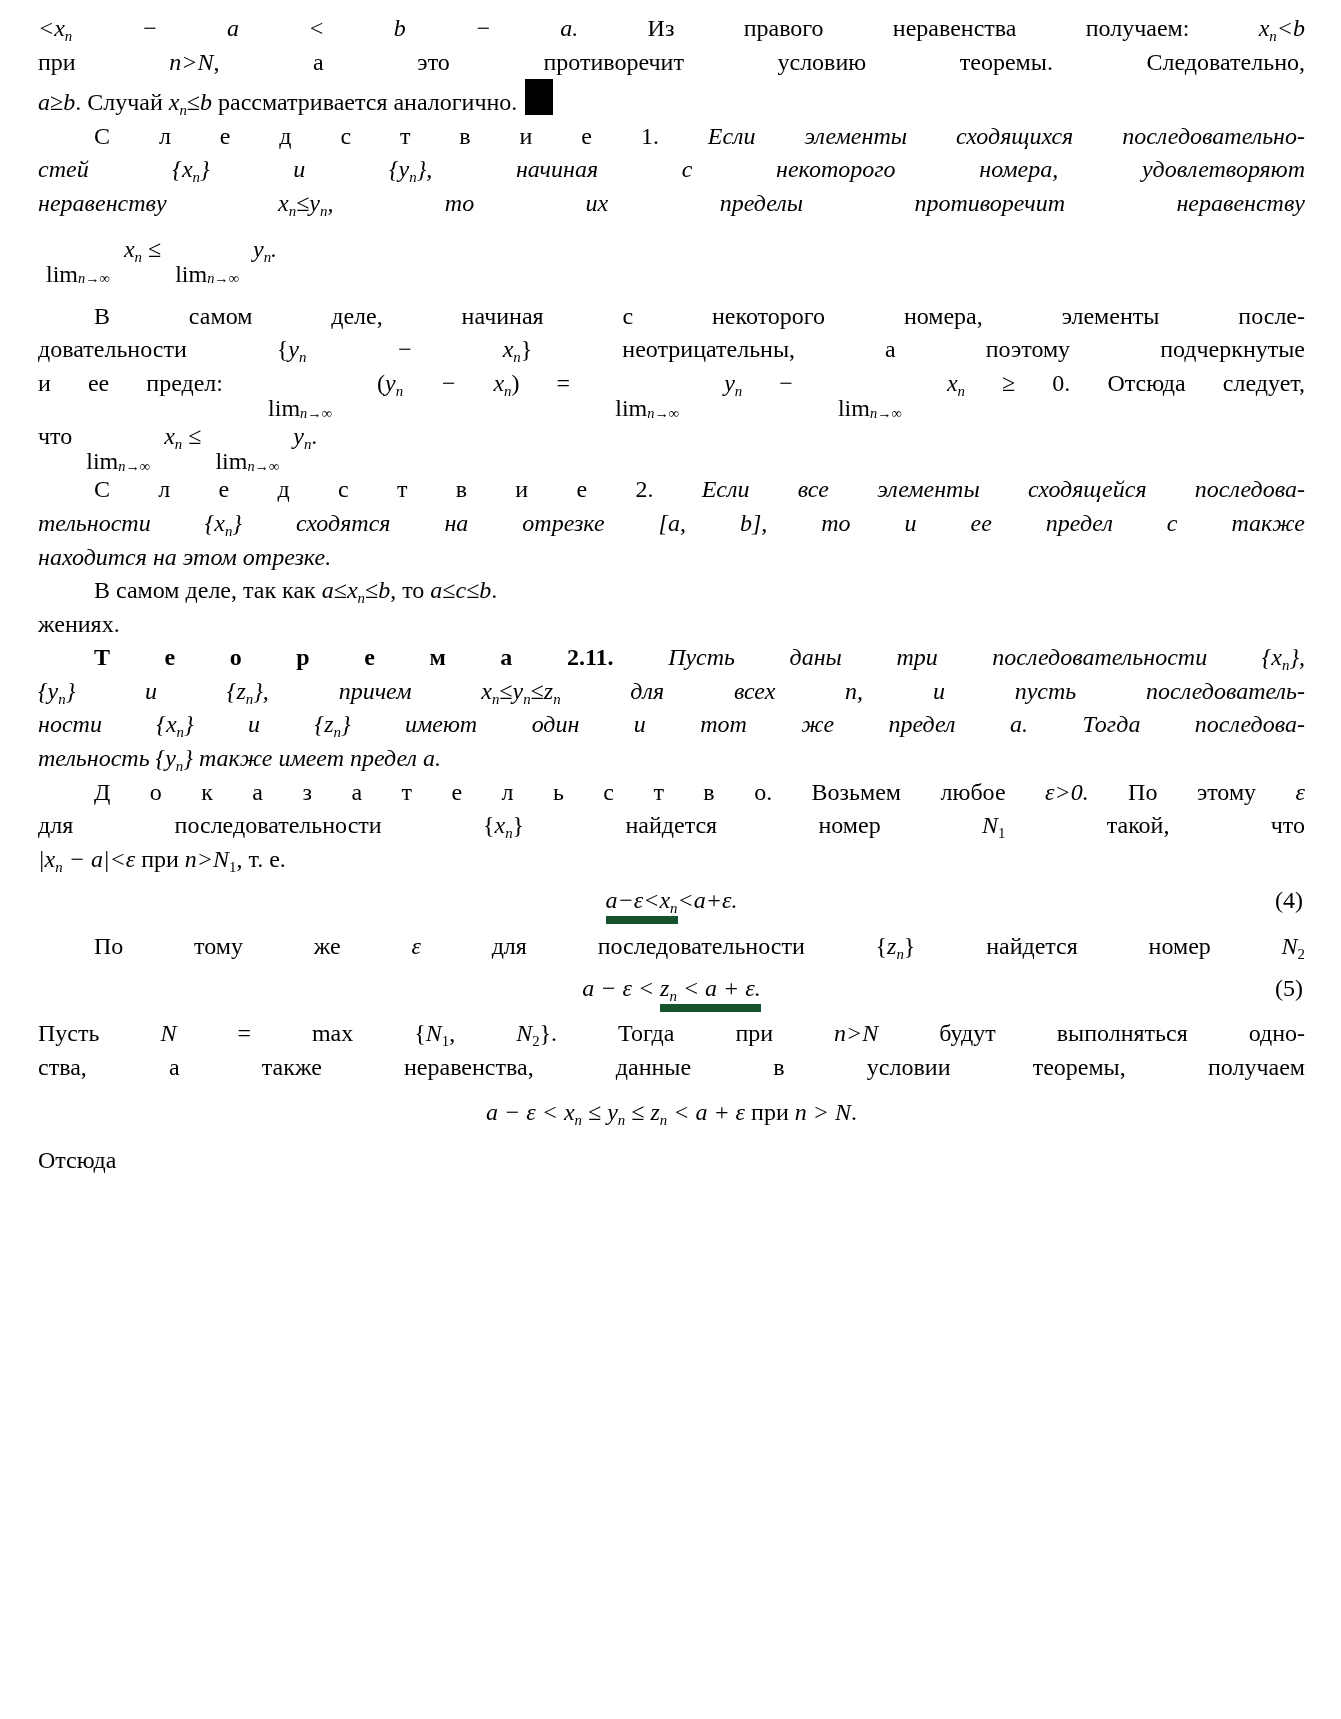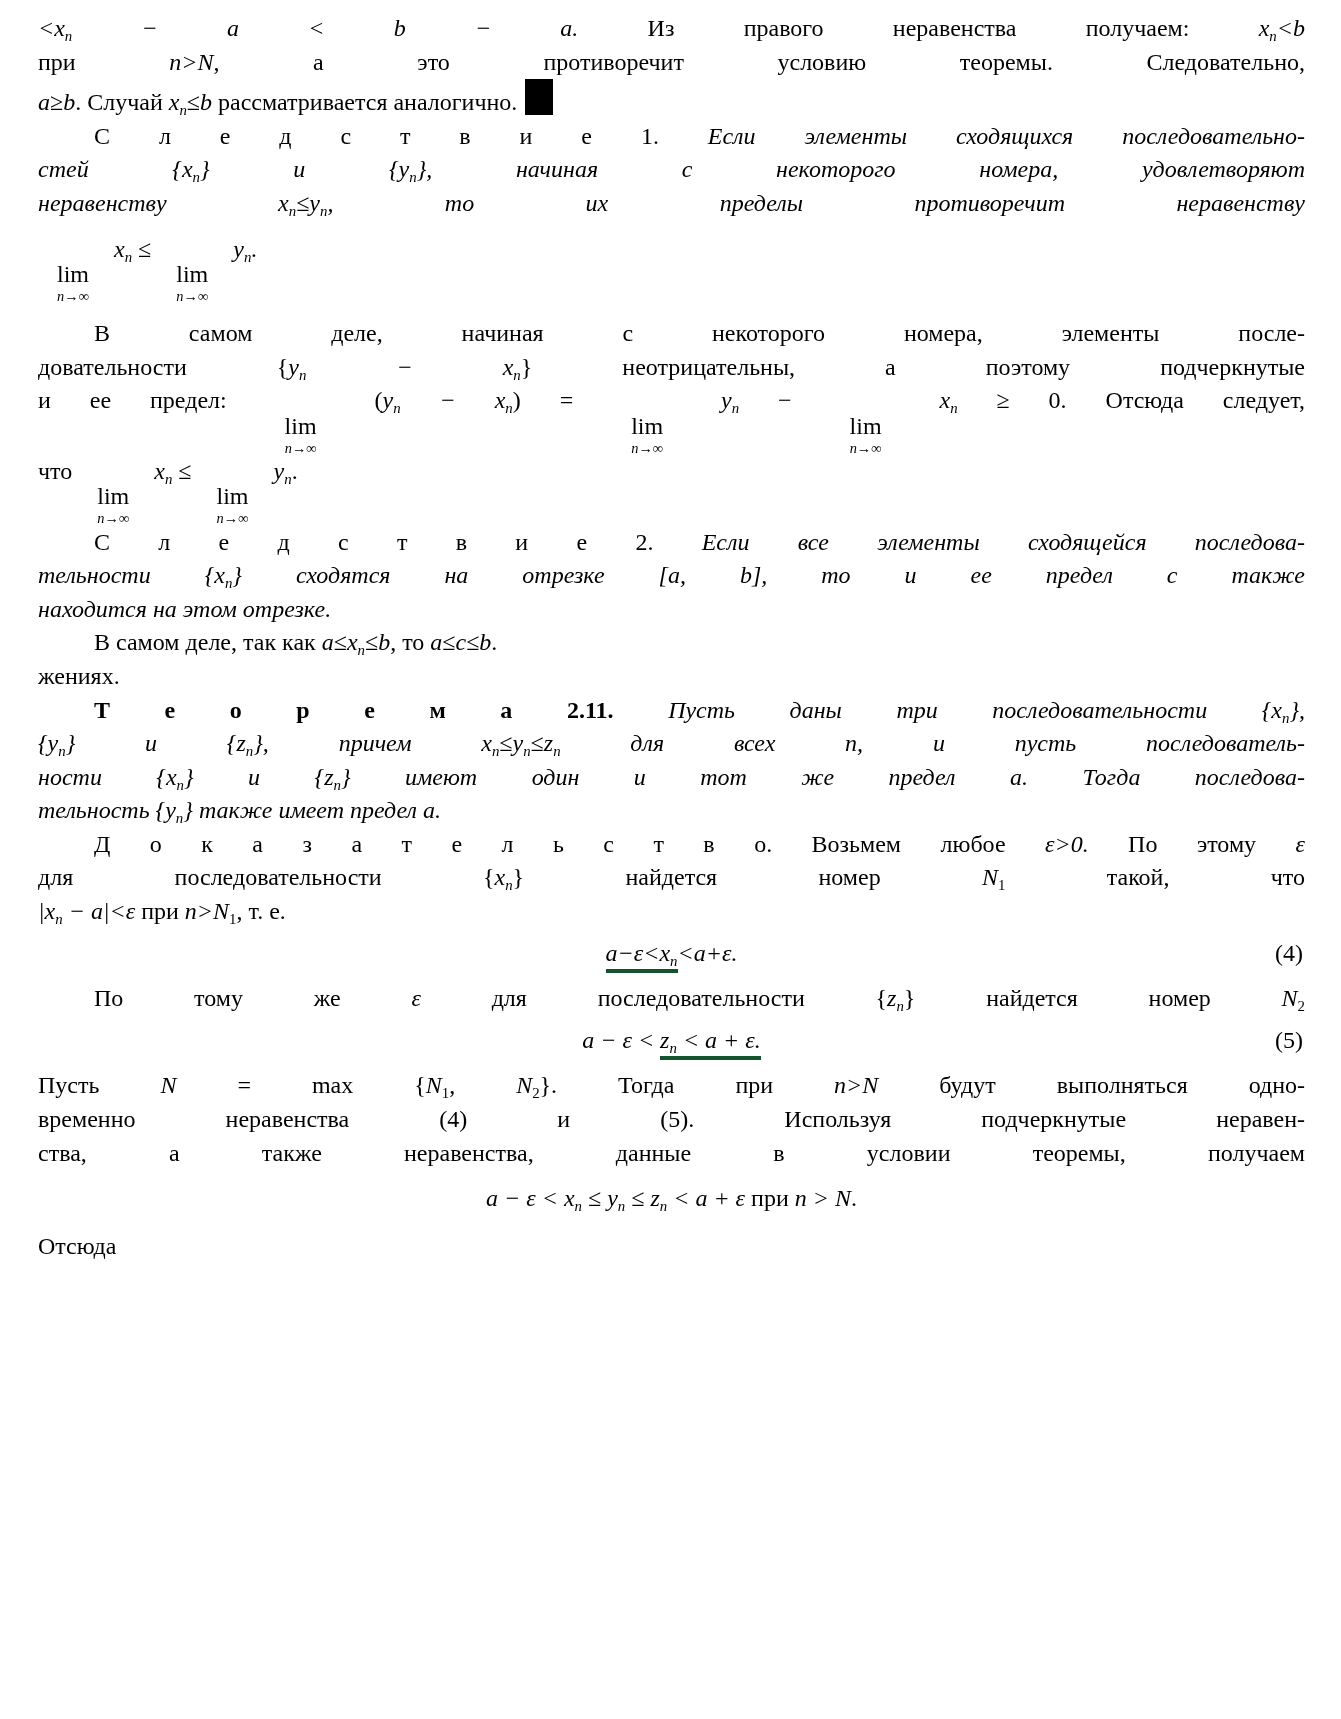--- a/index.html
+++ b/index.html
@@ -17,31 +17,31 @@
     font-size: 24px;
     line-height: 1.40;
     white-space: normal;
   }
   .j { text-align: justify; text-align-last: justify; }
   .ind { text-indent: 56px; }
   .center { text-align: left; text-align-last: center; }
   .i { font-style: italic; }
   .b { font-weight: bold; }
   .sub { font-size: 0.62em; vertical-align: -0.35em; line-height: 0; }
-  .u { border-bottom: 4px solid #14532d; padding-bottom: 3px; }
+  .u { border-bottom: 8px solid #14532d; padding-bottom: 3px; }
   .disp { padding: 12px 0 14px 0; }
   .eq { position: relative; text-align: center; text-align-last: center; padding: 8px 0 12px 0; }
   .eq-num { position: absolute; right: 2px; top: 8px; font-style: normal; }
   .lim {
     display: inline-flex;
-    flex-direction: column;
-    align-items: center;
+    flex-direction: row;
+    align-items: flex-end;
     vertical-align: -1.05em;
     line-height: 1;
-    margin: 0 19px;
+    margin: 0 8px;
   }
   .lim-top { line-height: 1; }
   .lim-bot { font-size: 0.60em; font-style: italic; margin-top: 3px; line-height: 1; }
   .qed {
     display: inline-block;
     width: 28px;
     height: 36px;
     background: #000;
     vertical-align: -5px;
     margin-left: 8px;
@@ -93,18 +93,17 @@
       <div class="line j"><span class="i">{y</span><span class="i sub">n</span><span class="i">} и {z</span><span class="i sub">n</span><span class="i">}, причем x</span><span class="i sub">n</span><span class="i">≤y</span><span class="i sub">n</span><span class="i">≤z</span><span class="i sub">n</span><span class="i"> для всех n, и пусть последователь-</span></div>
       <div class="line j"><span class="i">ности {x</span><span class="i sub">n</span><span class="i">} и {z</span><span class="i sub">n</span><span class="i">} имеют один и тот же предел a. Тогда последова-</span></div>
       <div class="line"><span class="i">тельность {y</span><span class="i sub">n</span><span class="i">} также имеет предел a.</span></div>
       <div class="line j ind"><span class="">Д о к а з а т е л ь с т в о. Возьмем любое </span><span class="i">ε&gt;0.</span><span class=""> По этому </span><span class="i">ε</span></div>
       <div class="line j"><span class="">для последовательности {</span><span class="i">x</span><span class="i sub">n</span><span class="">} найдется номер </span><span class="i">N</span><span class="sub">1</span><span class=""> такой, что</span></div>
       <div class="line"><span class="i">|x</span><span class="i sub">n</span><span class="i"> − a|&lt;ε</span><span class=""> при </span><span class="i">n&gt;N</span><span class="sub">1</span><span class="">, т. е.</span></div>
       <div class="line eq"><span class="u"><span class="i">a−ε&lt;x</span><span class="i sub">n</span></span><span class="i">&lt;a+ε.</span><span class="eq-num">(4)</span></div>
       <div class="line j ind"><span class="">По тому же </span><span class="i">ε</span><span class=""> для последовательности {</span><span class="i">z</span><span class="i sub">n</span><span class="">} найдется номер </span><span class="i">N</span><span class="sub">2</span></div>
       <div class="line eq"><span class="i">a − ε &lt; </span><span class="u"><span class="i">z</span><span class="i sub">n</span><span class="i"> &lt; a + ε.</span></span><span class="eq-num">(5)</span></div>
       <div class="line j"><span class="">Пусть </span><span class="i">N</span><span class=""> = max {</span><span class="i">N</span><span class="sub">1</span><span class="">, </span><span class="i">N</span><span class="sub">2</span><span class="">}. Тогда при </span><span class="i">n&gt;N</span><span class=""> будут выполняться одно-</span></div>
-      <div class="line j"><span class="">временно неравенства (4) и (5). Используя подчеркнутые неравен-</span></div>
       <div class="line j"><span class="">ства, а также неравенства, данные в условии теоремы, получаем</span></div>
       <div class="line disp center"><span class="i">a − ε &lt; x</span><span class="i sub">n</span><span class="i"> ≤ y</span><span class="i sub">n</span><span class="i"> ≤ z</span><span class="i sub">n</span><span class="i"> &lt; a + ε</span><span class=""> при </span><span class="i">n &gt; N</span><span class="">.</span></div>
       <div class="line"><span class="">Отсюда</span></div>
     </main>
 </div>
 
 </body></html>

